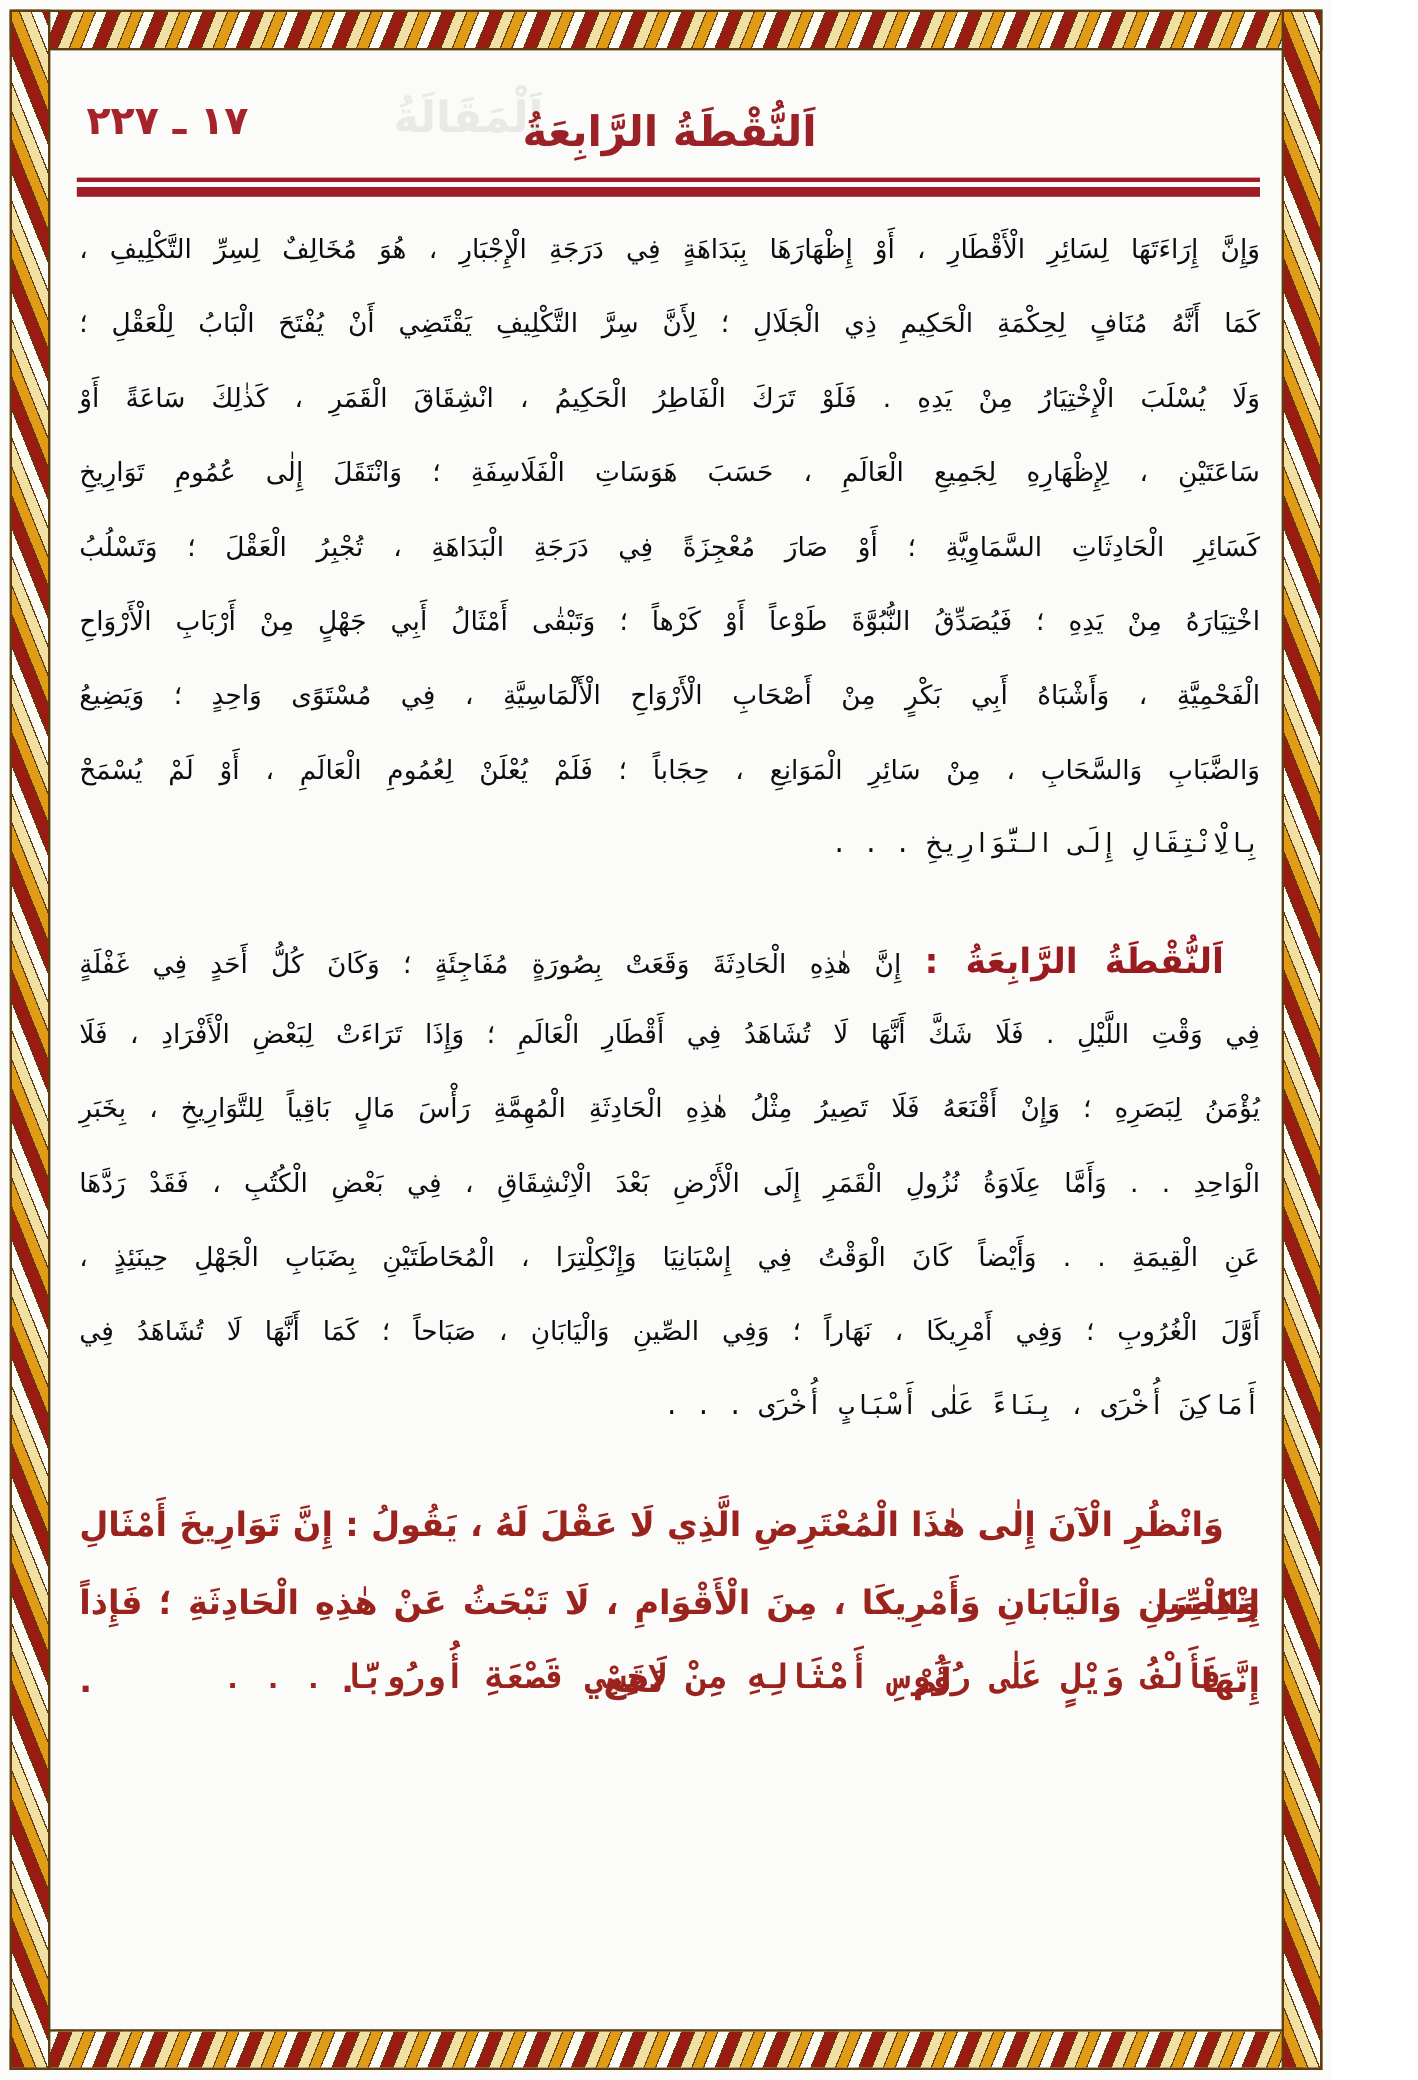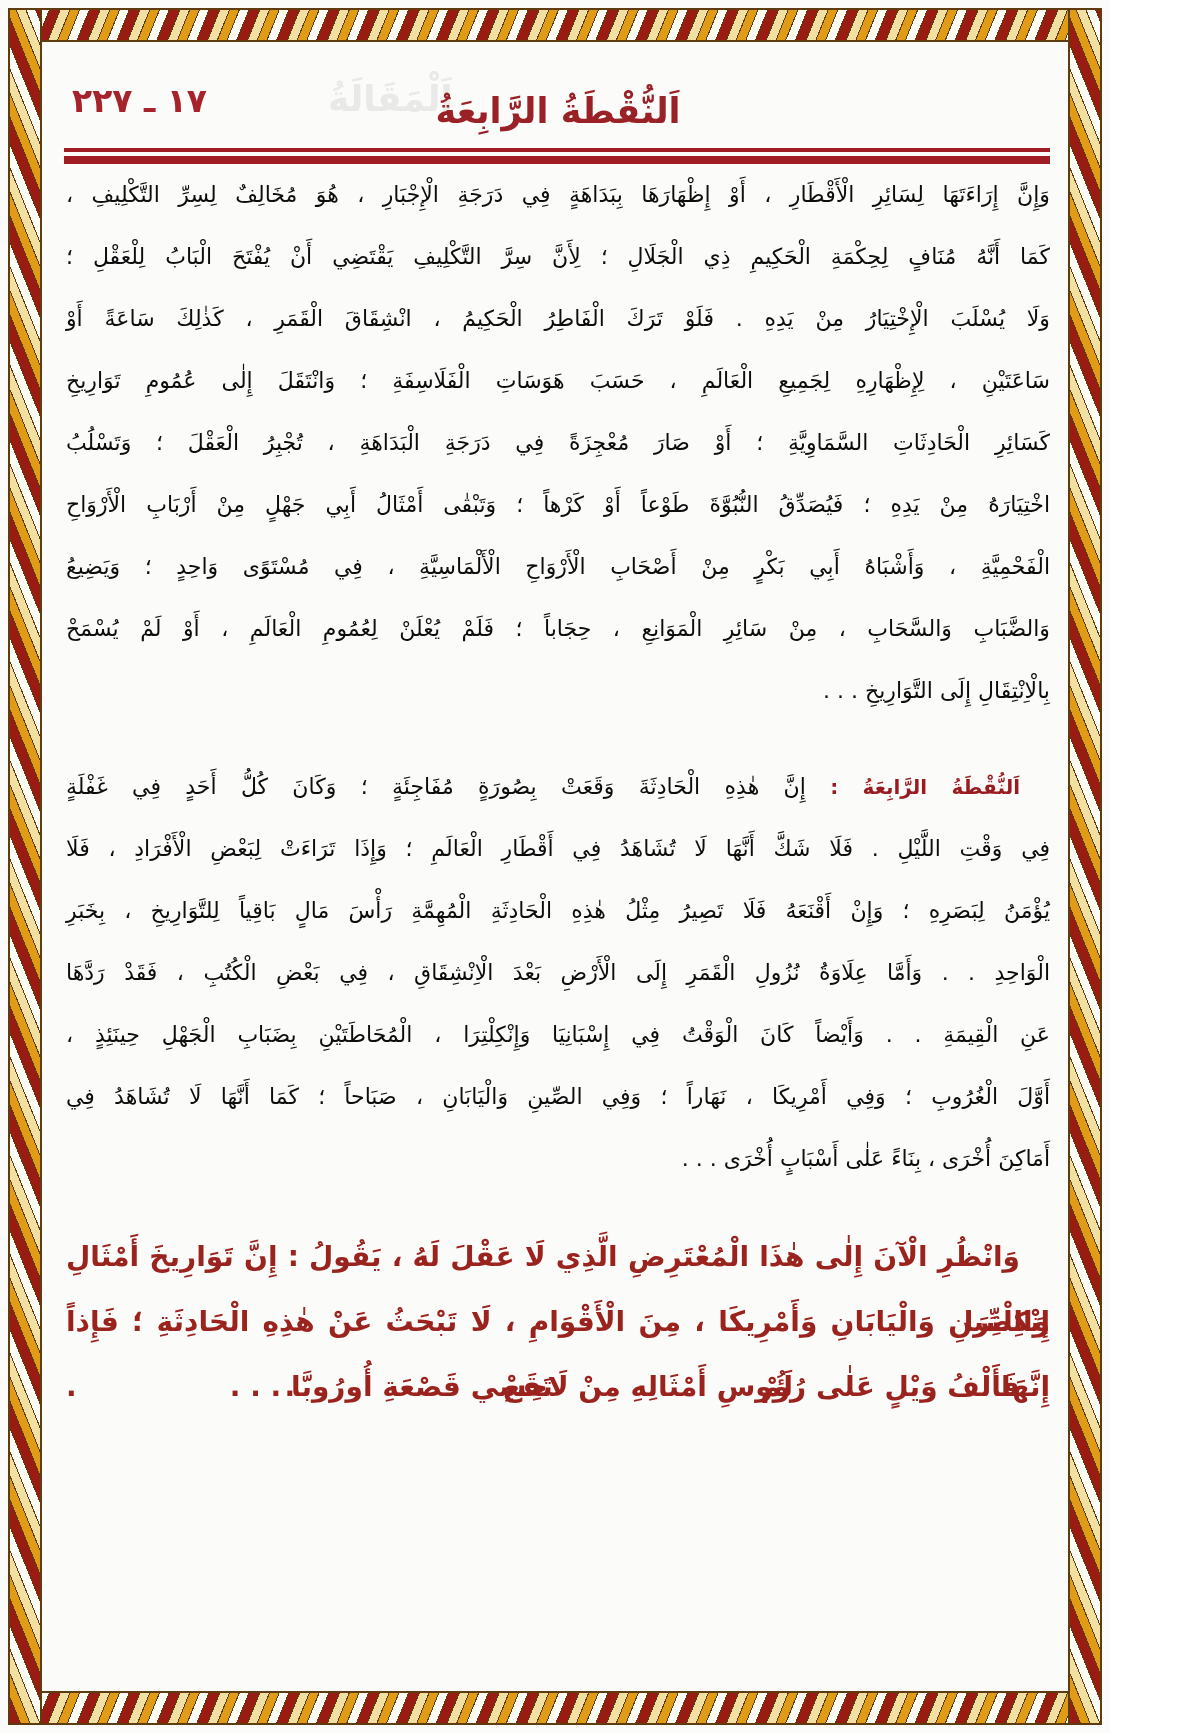--- a/index.html
+++ b/index.html
@@ -32,27 +32,27 @@
     color:#a6232b;font-weight:bold;font-size:33px;line-height:1;}
   .title-wrap{position:absolute;left:0;right:0;top:16px;height:70px;text-align:center;direction:rtl;}
   .title-ghost{position:absolute;top:2px;left:50%;margin-left:-230px;z-index:1;
     color:#e9e9e7;font-weight:bold;font-size:36px;white-space:nowrap;}
   .title-main{position:relative;z-index:2;color:#9a2227;font-weight:bold;font-size:35px;line-height:70px;text-align:center;}
 
   .rule{position:absolute;top:88px;left:0;right:2px;height:16px;
     background:linear-gradient(#a01d26 0 4px,rgba(0,0,0,0) 4px 8px,#a01d26 8px 16px);}
 
   
-  .body-text{position:absolute;top:104px;left:2px;right:2px;direction:rtl;color:#0d0d0d;}
+  .body-text{position:absolute;top:118px;left:2px;right:2px;direction:rtl;color:#0d0d0d;}
   .para{margin:0 0 34px 0;}
   .line{display:block;font-size:22px;line-height:62px;height:62px;
     text-align:justify;text-align-last:justify;white-space:normal;overflow:visible;}
-  .line.endline{text-align-last:right;}
+  .line.endline{text-align-last:right;font-family:Liberation Mono, monospace;}
   .line.indent{text-indent:30px;}
-  .lead-red{color:#9a1b1f;font-weight:bold;font-size:20px;}
+  .lead-red{color:#9a1b1f;font-weight:bold;font-size:29px;}
   .para-red .line{color:#9b231e;font-weight:bold;font-size:28px;line-height:65px;height:65px;}
 </style>
 </head>
 <body>
 
 <div class="page">
 
   <div class="bframe bf-h bf-top"></div>
   <div class="bframe bf-h bf-bottom"></div>
   <div class="bframe bf-v bf-left"></div>

